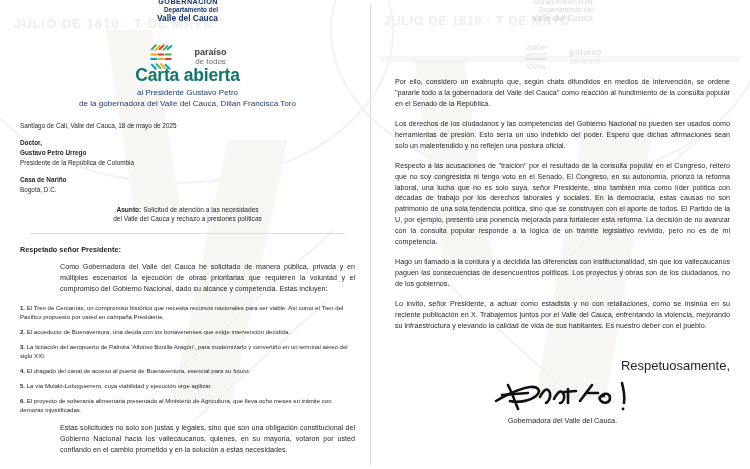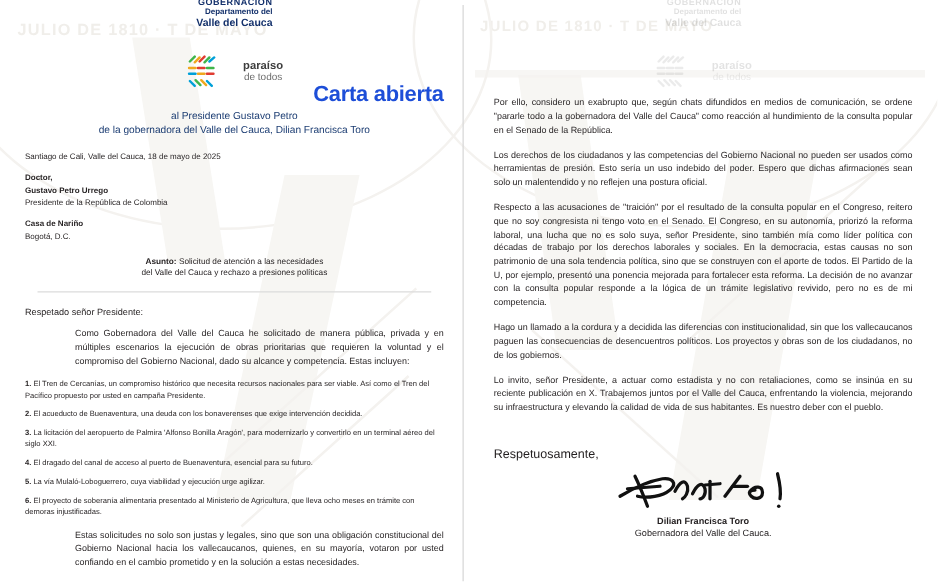--- a/index.html
+++ b/index.html
@@ -102,23 +102,22 @@
   .paraiso-w2 { font-size: 8px; font-weight: 500; color: #6d6d6d; text-align: center; }
 
   
   .brand.faded { opacity: .14; filter: grayscale(100%); }
 
   
   .title-wrap { text-align: center; margin-top: 10px; }
   .title {
     font-size: 17.5px;
     font-weight: 700;
-    color: #1d4ed8;
+    color: #0f766e;
     letter-spacing: -.2px;
-    text-align: right;
   }
   .subtitle {
     font-size: 8.1px;
     color: #1b3c72;
     line-height: 1.32;
     margin-top: 2px;
   }
 
   
   .meta { margin-top: 12px; font-size: 6.4px; line-height: 1.55; }
@@ -136,21 +135,21 @@
   .rule {
     margin: 9px auto 0 auto;
     width: 94%;
     height: 1px;
     background: #dcdcdc;
   }
 
   .greeting {
     margin-top: 11px;
     font-size: 7.3px;
-    font-weight: 400;
+    font-weight: 700;
   }
 
   
   .para {
     font-size: 7.15px;
     line-height: 1.52;
     text-align: justify;
     margin-top: 8px;
     margin-left: 40px;
   }
@@ -169,21 +168,21 @@
   }
   ol.items li {
     font-size: 6.05px;
     line-height: 1.5;
     margin-bottom: 6px;
     text-align: left;
   }
   ol.items li .num { font-weight: 700; }
 
   
-  .closing { margin-top: 26px; text-align: left; font-size: 10px; }
+  .closing { margin-top: 26px; text-align: right; font-size: 13px; }
   .sig-svg { display: block; margin: 2px auto 0 auto; }
   .sig-name {
     text-align: center;
     font-size: 7.3px;
     font-weight: 700;
     margin-top: 1px;
   }
   .sig-role {
     text-align: center;
     font-size: 7.3px;
@@ -373,21 +372,21 @@
               <path d="M27 32 L33 38"></path>
           </g>
         </svg>
         <div class="paraiso-words">
           <div class="paraiso-w1">paraíso</div>
           <div class="paraiso-w2">de todos</div>
         </div>
       </div>
     </div>
 
-    <div class="para-r first">Por ello, considero un exabrupto que, según chats difundidos en medios de comunicación, se ordene "pararle todo a la gobernadora del Valle del Cauca" como reacción al hundimiento de la consulta popular en el Senado de la República.</div>
+    <div class="para-r first">Por ello, considero un exabrupto que, según chats difundidos en medios de intervención, se ordene "pararle todo a la gobernadora del Valle del Cauca" como reacción al hundimiento de la consulta popular en el Senado de la República.</div>
     <div class="para-r">Los derechos de los ciudadanos y las competencias del Gobierno Nacional no pueden ser usados como herramientas de presión. Esto sería un uso indebido del poder. Espero que dichas afirmaciones sean solo un malentendido y no reflejen una postura oficial.</div>
     <div class="para-r">Respecto a las acusaciones de "traición" por el resultado de la consulta popular en el Congreso, reitero que no soy congresista ni tengo voto en el Senado. El Congreso, en su autonomía, priorizó la reforma laboral, una lucha que no es solo suya, señor Presidente, sino también mía como líder política con décadas de trabajo por los derechos laborales y sociales. En la democracia, estas causas no son patrimonio de una sola tendencia política, sino que se construyen con el aporte de todos. El Partido de la U, por ejemplo, presentó una ponencia mejorada para fortalecer esta reforma. La decisión de no avanzar con la consulta popular responde a la lógica de un trámite legislativo revivido, pero no es de mi competencia.</div>
     <div class="para-r">Hago un llamado a la cordura y a decidida las diferencias con institucionalidad, sin que los vallecaucanos paguen las consecuencias de desencuentros políticos. Los proyectos y obras son de los ciudadanos, no de los gobiernos.</div>
     <div class="para-r">Lo invito, señor Presidente, a actuar como estadista y no con retaliaciones, como se insinúa en su reciente publicación en X. Trabajemos juntos por el Valle del Cauca, enfrentando la violencia, mejorando su infraestructura y elevando la calidad de vida de sus habitantes. Es nuestro deber con el pueblo.</div>
 
     <div class="closing">Respetuosamente,</div>
 
     <svg class="sig-svg" width="150" height="40" viewBox="0 0 150 40">
       <g fill="none" stroke="#111" stroke-width="2.6" stroke-linecap="round" stroke-linejoin="round">
         <path d="M8 26 C18 20 30 14 42 12 C50 11 54 16 48 21 C42 26 30 28 22 26"></path>
@@ -398,16 +397,15 @@
         <path d="M80 14 L80 28"></path>
         <path d="M76 17 L88 16"></path>
         <path d="M92 26 L104 10"></path>
         <path d="M98 18 L110 18"></path>
         <path d="M112 22 C116 17 122 18 122 23 C122 28 116 29 113 26 C110 23 112 21 116 21"></path>
         <path d="M134 8 C136 16 137 22 136 28"></path>
         <circle cx="135" cy="34" r="1.4" fill="#111" stroke="none"></circle>
       </g>
     </svg>
 
-    <div class="sig-name">Dilian Francisca Toro</div>
     <div class="sig-role">Gobernadora del Valle del Cauca.</div>
   </div>
 </div>
 
 </body></html>

